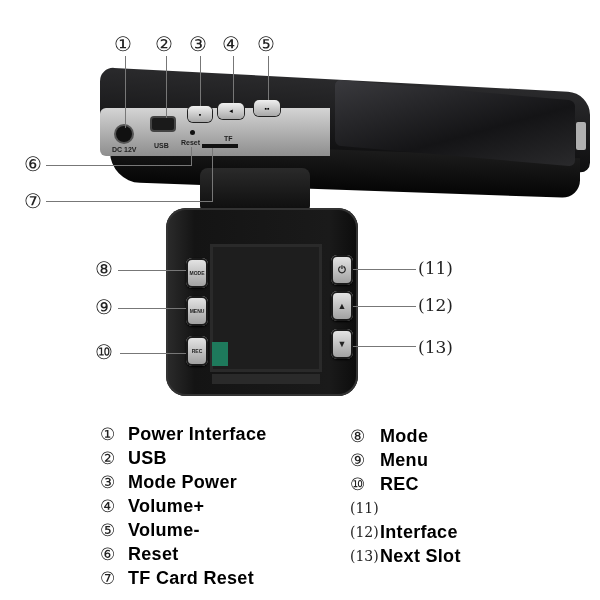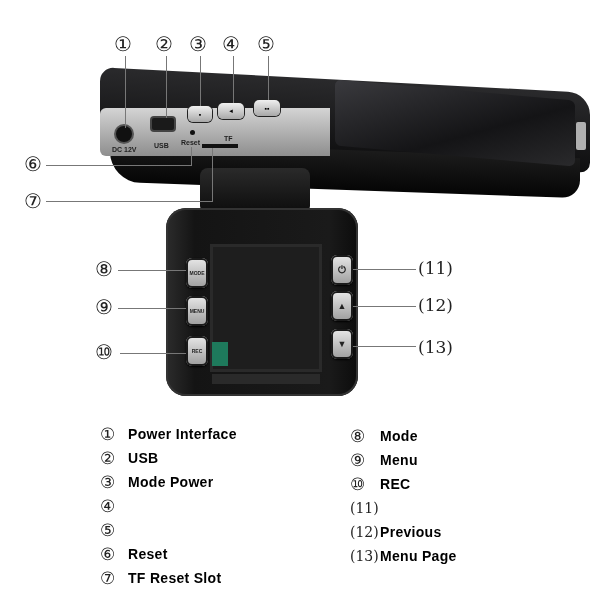--- a/index.html
+++ b/index.html
@@ -3,21 +3,21 @@
 <meta charset="utf-8">
 <style>
   html, body { margin:0; padding:0; background:#ffffff; }
   body { width:600px; height:600px; position:relative; overflow:hidden; font-family:"Liberation Sans", sans-serif; }
   .abs { position:absolute; }
   .callout { position:absolute; font-family:"DejaVu Serif", serif; font-size:20px; color:#222; line-height:1; }
   .line { position:absolute; background:#777; }
   .legend { position:absolute; font-family:"Liberation Sans", sans-serif; }
   .legend-item { display:flex; align-items:center; height:24px; }
   .legend-num { font-family:"DejaVu Serif", serif; font-size:17px; color:#222; width:28px; }
-  .legend-text { font-weight:bold; font-size:14px; color:#000; letter-spacing:0.3px; }
+  .legend-text { font-weight:bold; font-size:18px; color:#000; letter-spacing:0.3px; }
   .btn { position:absolute; width:22px; height:30px; border-radius:6px;
          background:linear-gradient(#e8e8e8,#9c9c9c); box-shadow:0 0 0 2px #1a1a1a inset, 0 1px 2px #000;
          font-size:5px; color:#222; display:flex; align-items:center; justify-content:center; font-weight:bold; }
   .topbtn { position:absolute; height:16px; border-radius:5px; background:linear-gradient(#f0f0f0,#a8a8a8);
             box-shadow:0 0 0 1px #222; font-size:7px; display:flex; align-items:center; justify-content:center; }
   .label-small { position:absolute; font-size:7px; font-weight:bold; color:#222; }
 </style>
 </head>
 <body>
 
@@ -132,31 +132,33 @@
   <div class="legend-item">
     <span class="legend-num">②</span>
     <span class="legend-text">USB</span>
   </div>
   <div class="legend-item">
     <span class="legend-num">③</span>
     <span class="legend-text">Mode Power</span>
   </div>
   <div class="legend-item">
     <span class="legend-num">④</span>
+    <span class="legend-text">Volume+</span>
   </div>
   <div class="legend-item">
     <span class="legend-num">⑤</span>
+    <span class="legend-text">Volume-</span>
   </div>
   <div class="legend-item">
     <span class="legend-num">⑥</span>
     <span class="legend-text">Reset</span>
   </div>
   <div class="legend-item">
     <span class="legend-num">⑦</span>
-    <span class="legend-text">TF Reset Slot</span>
+    <span class="legend-text">TF Card Reset</span>
   </div>
 </div>
 
 <div class="legend" style="left:350px;top:424px;">
   <div class="legend-item">
     <span class="legend-num" style="width:30px;">⑧</span>
     <span class="legend-text">Mode</span>
   </div>
   <div class="legend-item">
     <span class="legend-num" style="width:30px;">⑨</span>
@@ -164,19 +166,19 @@
   </div>
   <div class="legend-item">
     <span class="legend-num" style="width:30px;">⑩</span>
     <span class="legend-text">REC</span>
   </div>
   <div class="legend-item">
     <span class="legend-num" style="width:30px;font-size:14px;">(11)</span>
   </div>
   <div class="legend-item">
     <span class="legend-num" style="width:30px;font-size:14px;">(12)</span>
-    <span class="legend-text">Previous</span>
+    <span class="legend-text">Interface</span>
   </div>
   <div class="legend-item">
     <span class="legend-num" style="width:30px;font-size:14px;">(13)</span>
-    <span class="legend-text">Menu Page</span>
+    <span class="legend-text">Next Slot</span>
   </div>
 </div>
 
 </body></html>

